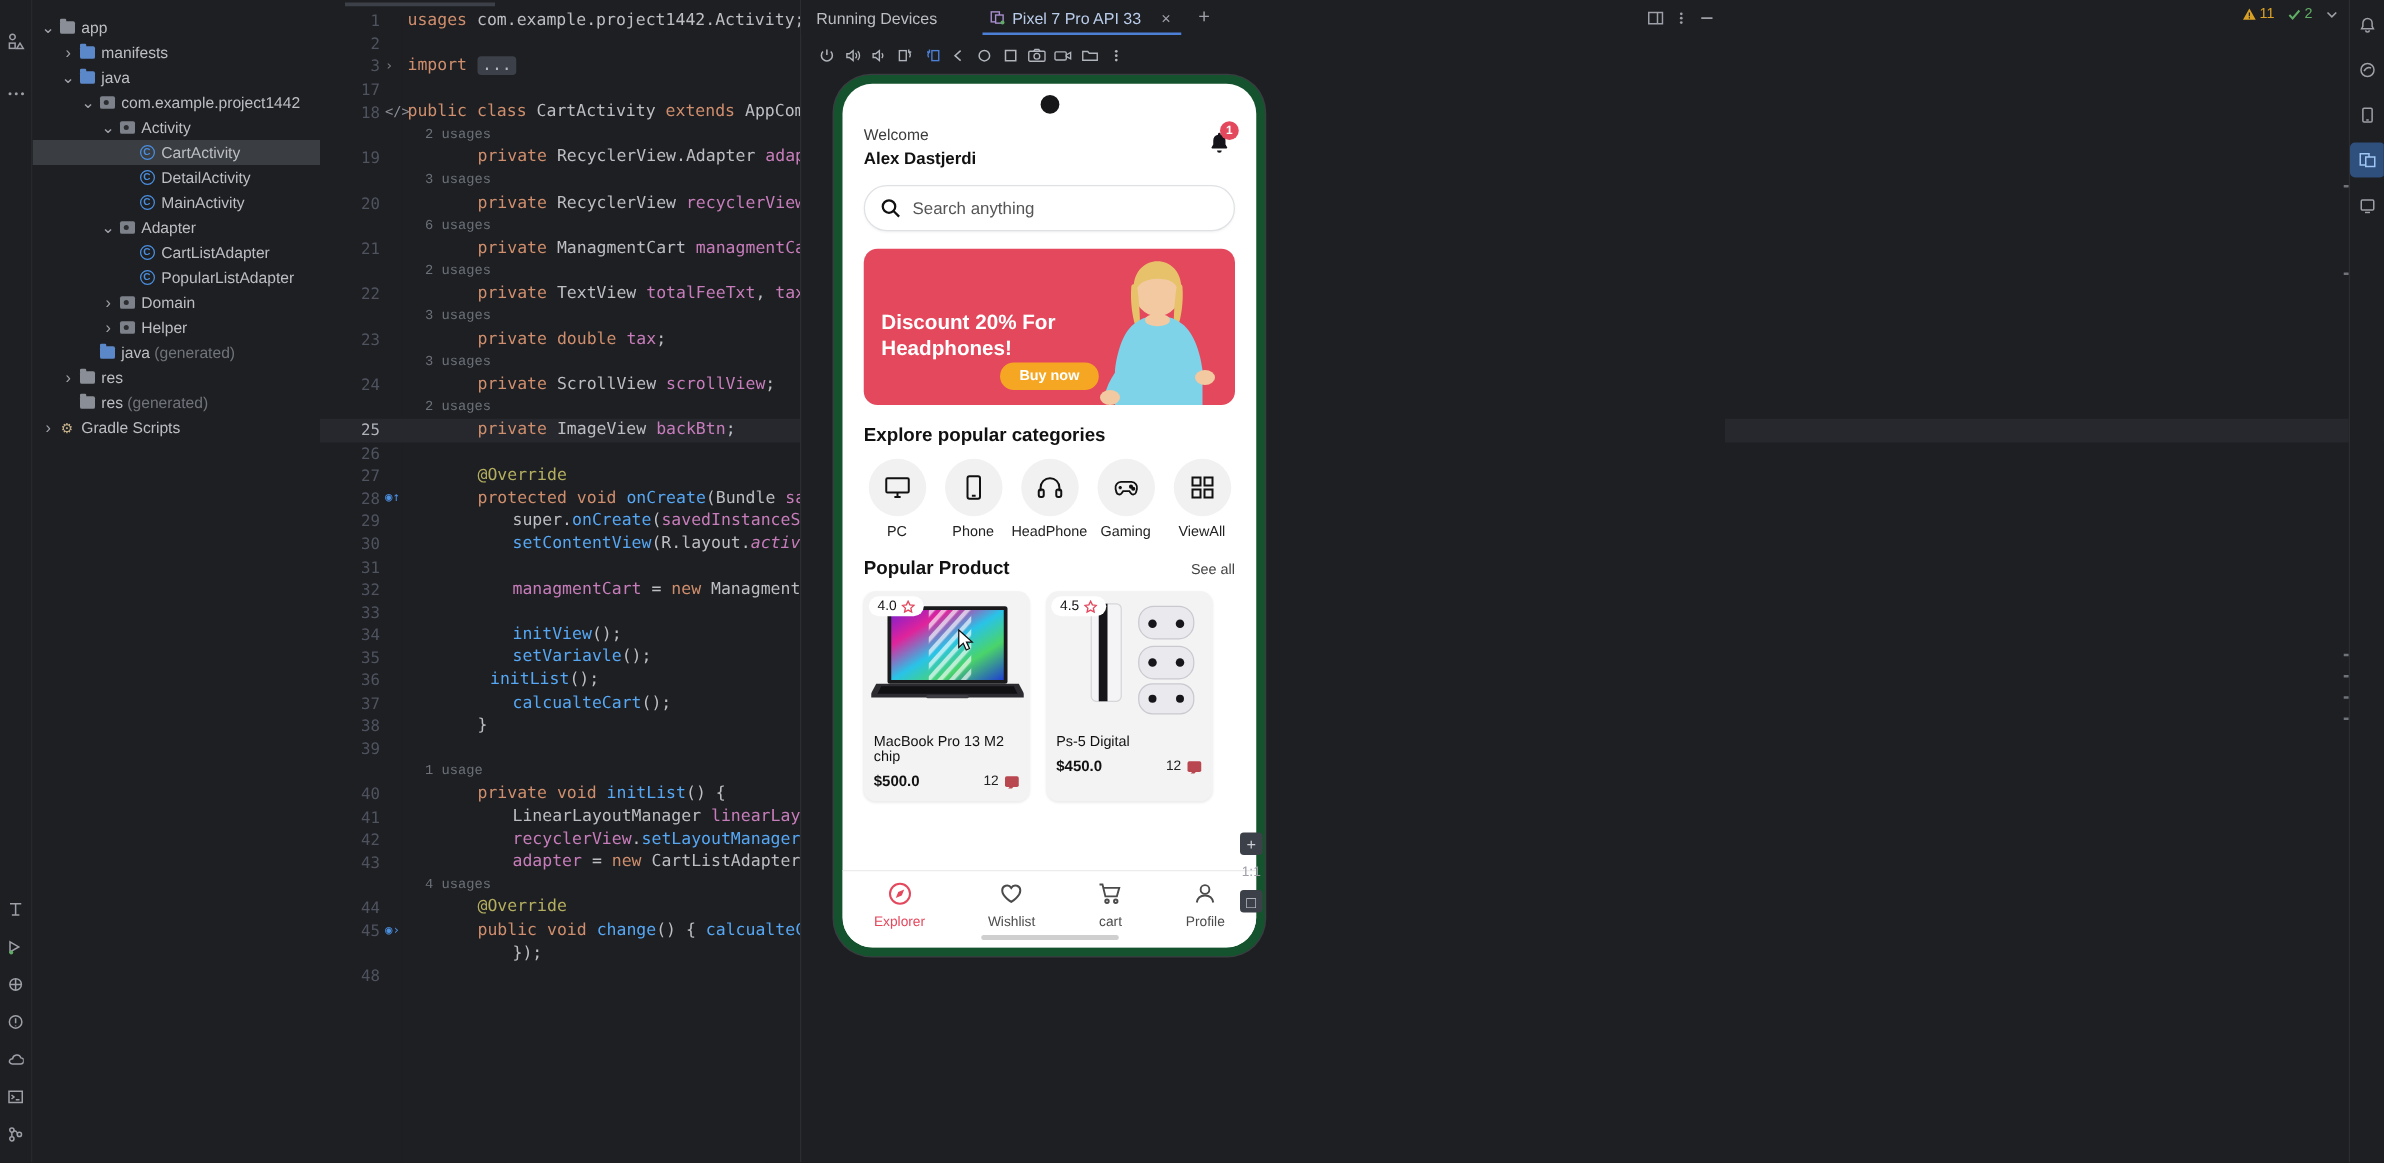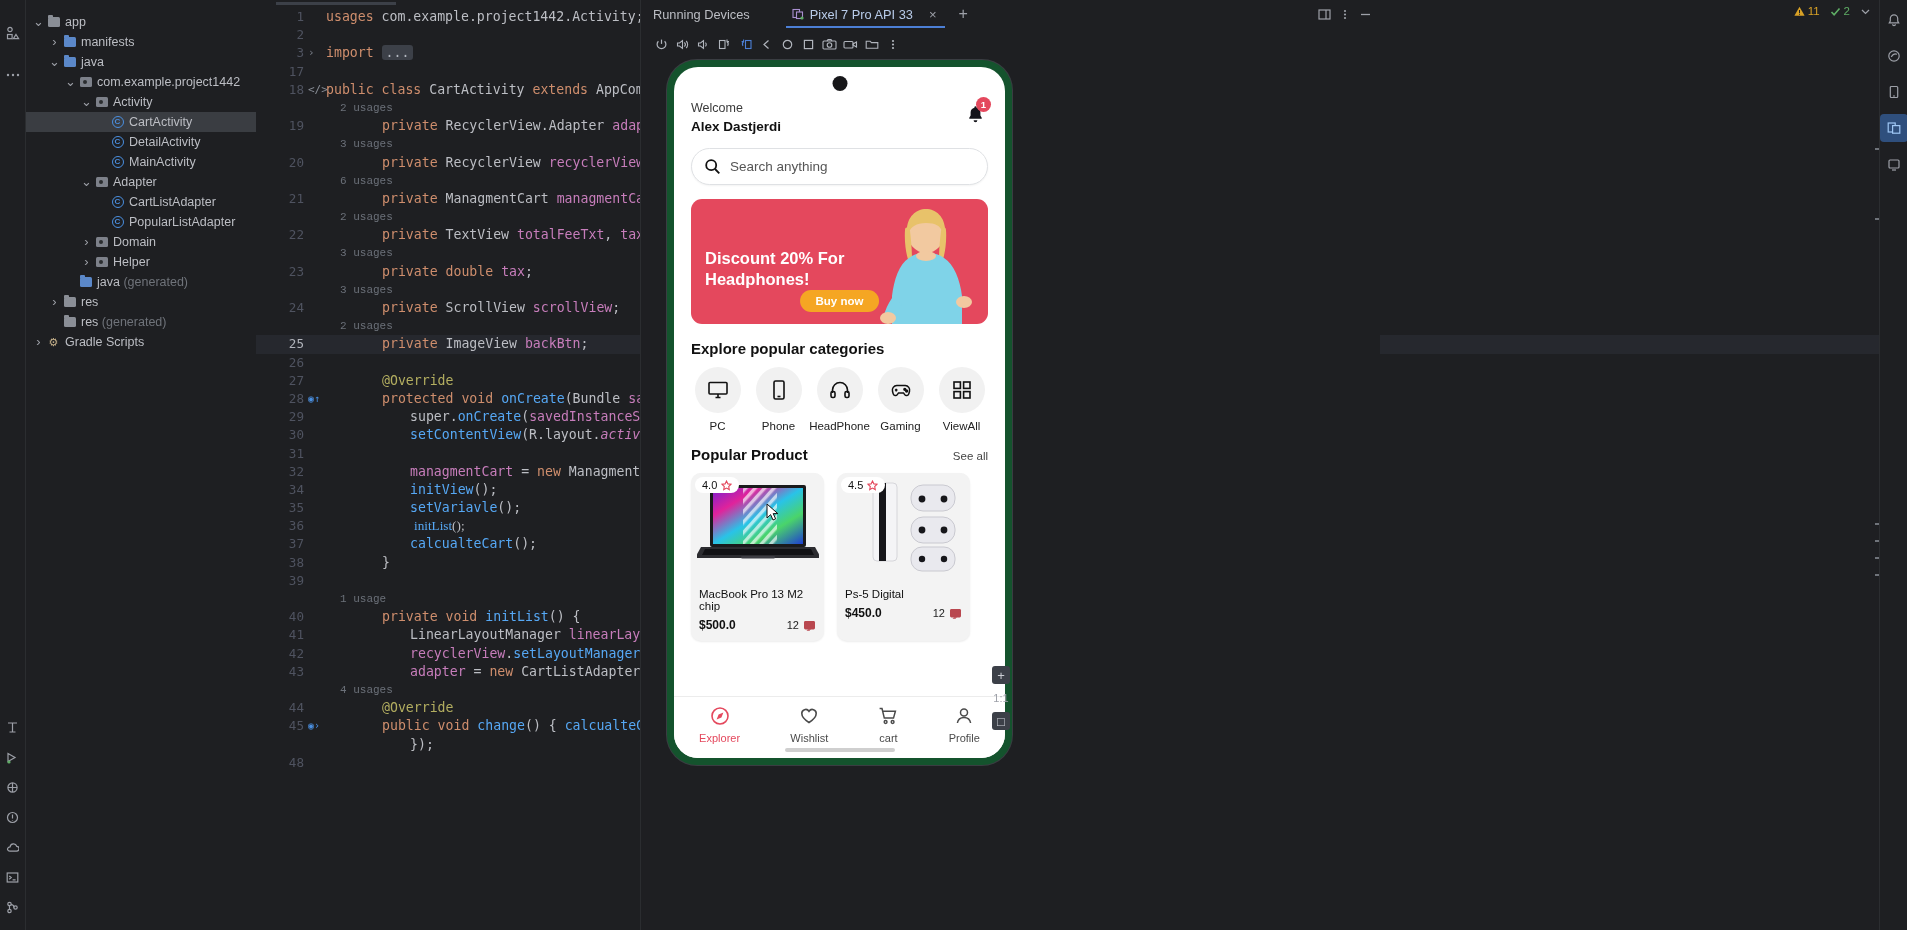--- a/index.html
+++ b/index.html
@@ -417,23 +417,24 @@
         <div class="crow"><span class="lnum">24</span><span class="ctext" style="left:126px;"><span class="kw">private</span> ScrollView <span class="fld">scrollView</span>;</span></div>
         <div class="crow"><span class="usage">2 usages</span></div>
         <div class="crow hl"><span class="lnum">25</span><span class="ctext" style="left:126px;"><span class="kw">private</span> ImageView <span class="fld">backBtn</span>;</span></div>
         <div class="crow"><span class="lnum">26</span><span class="ctext" style="left:70px;"></span></div>
         <div class="crow"><span class="lnum">27</span><span class="ctext" style="left:126px;"><span class="ann">@Override</span></span></div>
         <div class="crow"><span class="lnum">28</span><span class="gmark">◉↑</span><span class="ctext" style="left:126px;"><span class="kw">protected</span> <span class="kw">void</span> <span class="mth">onCreate</span>(Bundle <span class="fld">savedInstanceState</span>) {</span></div>
         <div class="crow"><span class="lnum">29</span><span class="ctext" style="left:154px;">super.<span class="mth">onCreate</span>(<span class="fld">savedInstanceState</span>);</span></div>
         <div class="crow"><span class="lnum">30</span><span class="ctext" style="left:154px;"><span class="mth">setContentView</span>(R.layout.<span class="italic">activity_cart</span>);</span></div>
         <div class="crow"><span class="lnum">31</span><span class="ctext" style="left:70px;"></span></div>
         <div class="crow"><span class="lnum">32</span><span class="ctext" style="left:154px;"><span class="fld">managmentCart</span> = <span class="kw">new</span> ManagmentCart( <span class="hintbox">context:</span> <span class="kw">this</span>);</span></div>
+        <div class="crow"><span class="lnum">33</span><span class="ctext" style="left:70px;"></span></div>
         <div class="crow"><span class="lnum">34</span><span class="ctext" style="left:154px;"><span class="mth">initView</span>();</span></div>
         <div class="crow"><span class="lnum">35</span><span class="ctext" style="left:154px;"><span class="mth">setVariavle</span>();</span></div>
-        <div class="crow"><span class="lnum">36</span><span class="ctext" style="left:158px;font-family:Liberation Serif, serif;"><span class="mth">initList</span>();</span></div>
+        <div class="crow"><span class="lnum">36</span><span class="ctext" style="left:136px;"><span class="mth">initList</span>();</span></div>
         <div class="crow"><span class="lnum">37</span><span class="ctext" style="left:154px;"><span class="mth">calcualteCart</span>();</span></div>
         <div class="crow"><span class="lnum">38</span><span class="ctext" style="left:126px;">}</span></div>
         <div class="crow"><span class="lnum">39</span><span class="ctext" style="left:70px;"></span></div>
         <div class="crow"><span class="usage">1 usage</span></div>
         <div class="crow"><span class="lnum">40</span><span class="ctext" style="left:126px;"><span class="kw">private</span> <span class="kw">void</span> <span class="mth">initList</span>() {</span></div>
         <div class="crow"><span class="lnum">41</span><span class="ctext" style="left:154px;">LinearLayoutManager <span class="fld">linearLayoutManager</span> = <span class="kw">new</span> LinearLayoutManager( <span class="hintbox">context:</span> <span class="kw">this</span>, RecyclerView.VERTICAL, <span class="hintbox">reverseLayout:</span> <span class="kw">false</span>);</span></div>
         <div class="crow"><span class="lnum">42</span><span class="ctext" style="left:154px;"><span class="fld">recyclerView</span>.<span class="mth">setLayoutManager</span>(<span class="fld">linearLayoutManager</span>);</span></div>
         <div class="crow"><span class="lnum">43</span><span class="ctext" style="left:154px;"><span class="fld">adapter</span> = <span class="kw">new</span> CartListAdapter(<span class="fld">managmentCart</span>.<span class="mth">getListCart</span>(), <span class="hintbox">context:</span> <span class="kw">this</span>, () -&gt; {</span></div>
         <div class="crow"><span class="usage">4 usages</span></div>
         <div class="crow"><span class="lnum">44</span><span class="ctext" style="left:126px;"><span class="ann">@Override</span></span></div>

